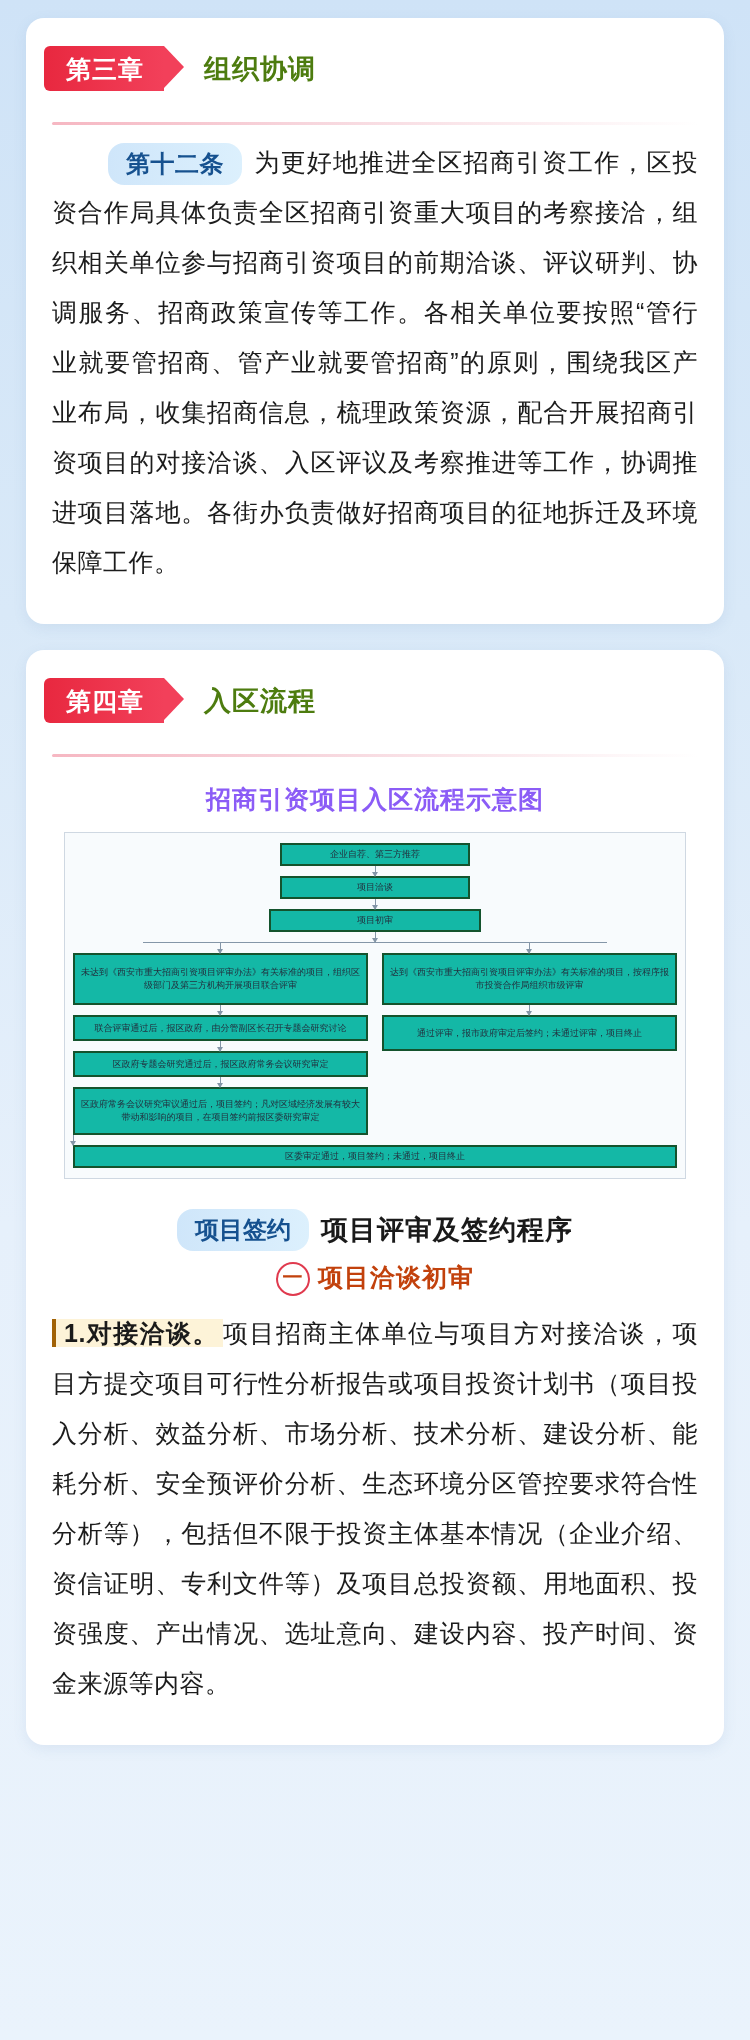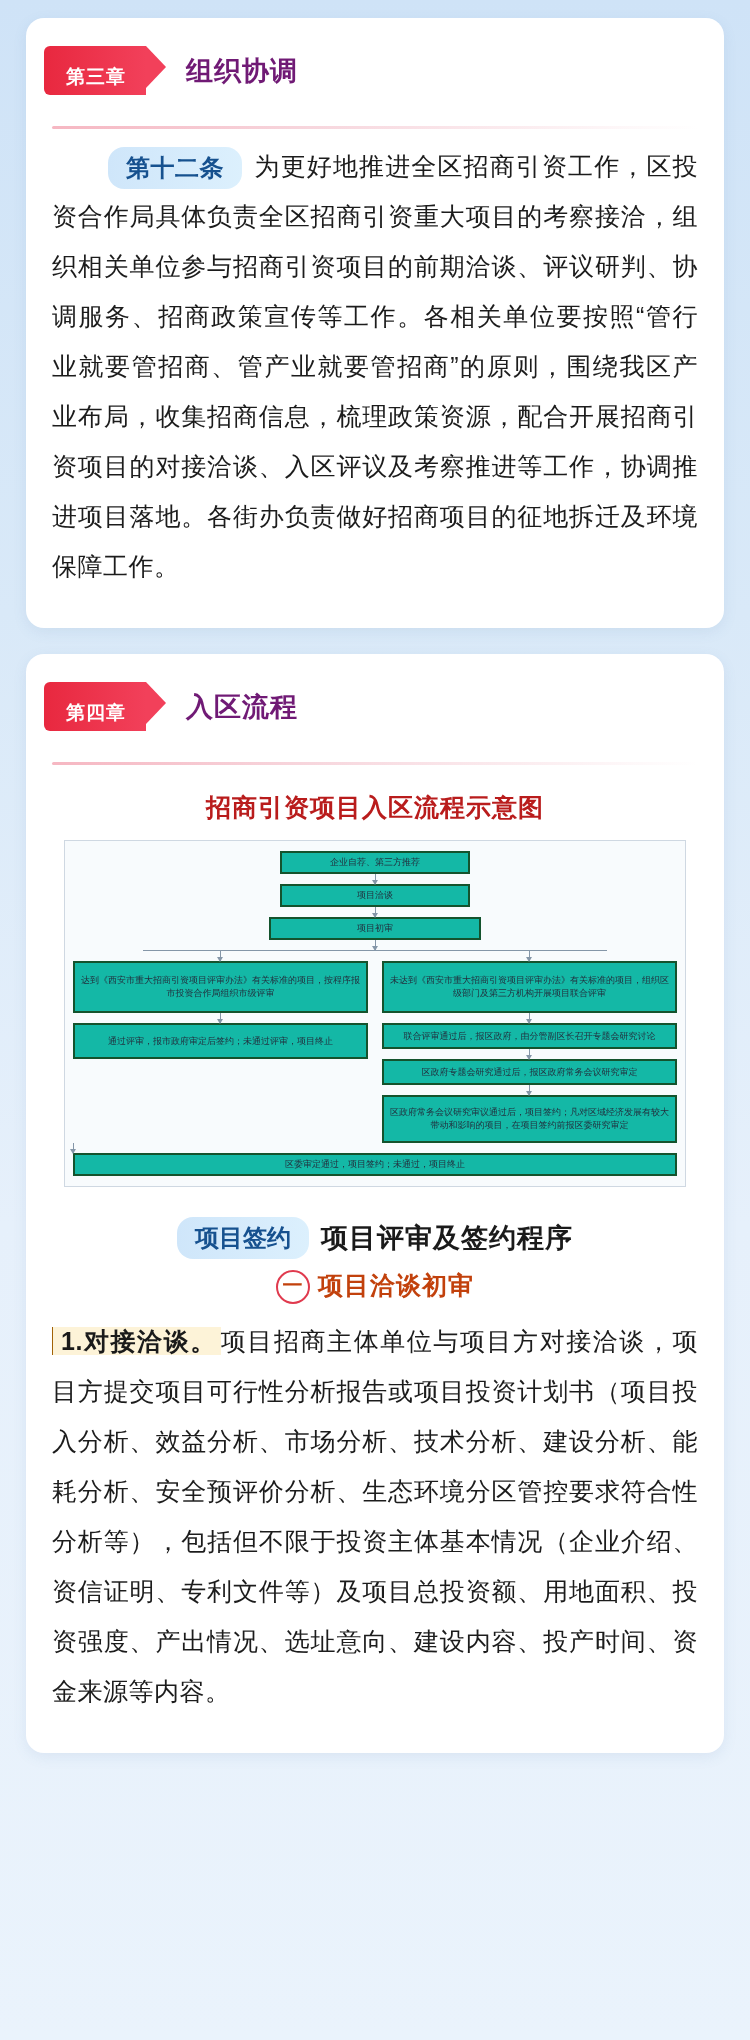--- a/index.html
+++ b/index.html
@@ -32,43 +32,43 @@
   
   .chapter-head {
     display: flex;
     align-items: center;
     padding: 28px 0 6px 18px;
   }
   .chapter-tag {
     position: relative;
     background: linear-gradient(90deg, #e8283f 0%, #f2405a 100%);
     color: #ffffff;
-    font-size: 19px;
-    font-weight: bold;
-    letter-spacing: 1px;
-    padding: 21px 20px 9px 22px;
+    font-size: 25px;
+    font-weight: bold;
+    letter-spacing: 1px;
+    padding: 11px 20px 9px 22px;
     border-radius: 6px 0 0 6px;
     line-height: 1;
     z-index: 2;
   }
   .chapter-tag:after {
     content: "";
     position: absolute;
     right: -20px;
     top: 0;
     width: 0;
     height: 0;
     border-top: 21px solid transparent;
     border-bottom: 21px solid transparent;
     border-left: 20px solid #f2405a;
   }
   .chapter-title {
     font-size: 27px;
     font-weight: bold;
-    color: #701a75;
+    color: #4d7c0f;
     margin-left: 40px;
     letter-spacing: 1px;
   }
   .chapter-underline {
     height: 3px;
     margin: 14px 0 0 0;
     background: linear-gradient(90deg, #f6b7c2 0%, #f7d6dd 40%, rgba(247,214,221,0) 100%);
     border-radius: 2px;
   }
   
@@ -94,21 +94,21 @@
   }
   .leading-space {
     display: inline-block;
     width: 56px;
   }
   
   .flow-title {
     text-align: center;
     font-size: 25px;
     font-weight: bold;
-    color: #b91c1c;
+    color: #8b5cf6;
     margin: 26px 0 16px 0;
     letter-spacing: 1px;
   }
   .flow-box {
     border: 1px solid #cfd8e2;
     background: #f8fbfd;
     padding: 10px 8px;
     margin: 0 12px;
   }
   .fb {
@@ -173,21 +173,21 @@
     width: 30px;
     height: 30px;
     line-height: 27px;
     text-align: center;
     font-size: 20px;
     margin-right: 8px;
     vertical-align: middle;
   }
   .hl-lead {
     background: #fdf3d8;
-    border-left: 1px solid #a16207;
+    border-left: 4px solid #a16207;
     padding: 0 4px 0 8px;
     font-weight: bold;
     color: #1a1a1a;
   }
 </style>
 </head>
 <body>
 
 <div class="page">
 
@@ -225,34 +225,34 @@
         <div class="arrow-v"></div>
         <div class="row-center">
           <div class="fb" style="width:212px">项目初审</div>
         </div>
         <div class="arrow-v"></div>
         <div class="hr-line" style="margin:0 70px 0 70px"></div>
         <div class="two-col" style="margin-top:0">
 
           <div>
             <div class="arrow-v"></div>
+            <div class="fb" style="height:52px;display:flex;align-items:center;justify-content:center">未达到《西安市重大招商引资项目评审办法》有关标准的项目，组织区级部门及第三方机构开展项目联合评审</div>
+            <div class="arrow-v"></div>
+            <div class="fb" style="height:26px;display:flex;align-items:center;justify-content:center">联合评审通过后，报区政府，由分管副区长召开专题会研究讨论</div>
+            <div class="arrow-v"></div>
+            <div class="fb" style="height:26px;display:flex;align-items:center;justify-content:center">区政府专题会研究通过后，报区政府常务会议研究审定</div>
+            <div class="arrow-v"></div>
+            <div class="fb" style="height:48px;display:flex;align-items:center;justify-content:center">区政府常务会议研究审议通过后，项目签约；凡对区域经济发展有较大带动和影响的项目，在项目签约前报区委研究审定</div>
+          </div>
+
+          <div>
+            <div class="arrow-v"></div>
             <div class="fb" style="height:52px;display:flex;align-items:center;justify-content:center">达到《西安市重大招商引资项目评审办法》有关标准的项目，按程序报市投资合作局组织市级评审</div>
             <div class="arrow-v"></div>
             <div class="fb" style="height:36px;display:flex;align-items:center;justify-content:center">通过评审，报市政府审定后签约；未通过评审，项目终止</div>
-          </div>
-
-          <div>
-            <div class="arrow-v"></div>
-            <div class="fb" style="height:52px;display:flex;align-items:center;justify-content:center">未达到《西安市重大招商引资项目评审办法》有关标准的项目，组织区级部门及第三方机构开展项目联合评审</div>
-            <div class="arrow-v"></div>
-            <div class="fb" style="height:26px;display:flex;align-items:center;justify-content:center">联合评审通过后，报区政府，由分管副区长召开专题会研究讨论</div>
-            <div class="arrow-v"></div>
-            <div class="fb" style="height:26px;display:flex;align-items:center;justify-content:center">区政府专题会研究通过后，报区政府常务会议研究审定</div>
-            <div class="arrow-v"></div>
-            <div class="fb" style="height:48px;display:flex;align-items:center;justify-content:center">区政府常务会议研究审议通过后，项目签约；凡对区域经济发展有较大带动和影响的项目，在项目签约前报区委研究审定</div>
           </div>
         </div>
         <div class="arrow-v" style="margin-left:0;margin-right:0;"></div>
         <div class="row-center">
           <div class="fb" style="width:100%">区委审定通过，项目签约；未通过，项目终止</div>
         </div>
       </div>
 
       <div class="art14-row">
         <span class="art-tag">项目签约</span>

